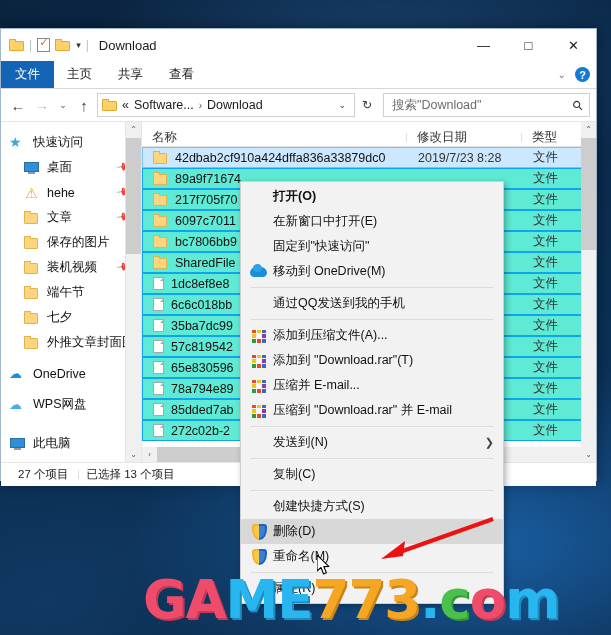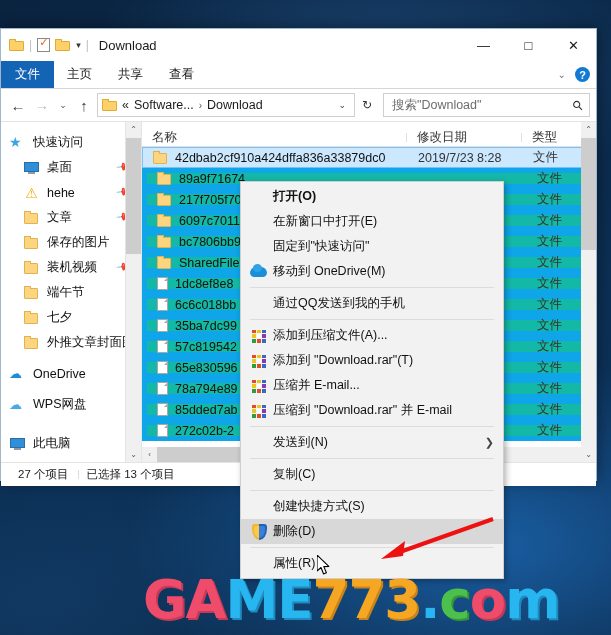--- a/index.html
+++ b/index.html
@@ -85,21 +85,21 @@
   .filepane{flex:1;position:relative;overflow:hidden;background:#fff;border-left:1px solid #e4e4e4;}
   .colhead{height:24px;display:flex;align-items:flex-end;border-bottom:1px solid #e0e0e0;background:#fff;
            font-size:12.5px;color:#333;}
   .col{padding-left:10px;box-sizing:border-box;position:relative;}
   .col:after{content:"";position:absolute;right:0;top:4px;bottom:4px;width:1px;background:#e0e0e0;}
   .col-name{width:265px;}
   .col-date{width:115px;}
   .col-type{width:60px;}
   .rows{position:relative;}
   .row{height:21px;display:flex;align-items:center;font-size:12.5px;color:#111;}
-  .row.sel{background:#14b8a6;border:5px solid #0ea5e9;box-sizing:border-box;}
+  .row.sel{background:#5eead4;border:1px solid #0ea5e9;box-sizing:border-box;}
   .row.sel.first{background:#cce8ff;border:1px solid #7cc0f5;}
   .cell-name{width:265px;display:flex;align-items:center;padding-left:9px;box-sizing:border-box;overflow:hidden;white-space:nowrap;}
   .cell-date{width:115px;padding-left:10px;box-sizing:border-box;color:#333;}
   .cell-type{width:60px;padding-left:10px;box-sizing:border-box;color:#333;}
   .fname{margin-left:6px;overflow:hidden;text-overflow:clip;}
   .ic-file{width:13px;height:15px;position:relative;flex:0 0 13px;}
   .ic-file:before{content:"";position:absolute;left:1px;top:1px;width:11px;height:13px;background:#fff;border:1px solid #a8a8a8;box-sizing:border-box;}
   .ic-file:after{content:"";position:absolute;right:1px;top:1px;border-width:0 0 4px 4px;border-style:solid;border-color:transparent transparent #a8a8a8 transparent;}
   .fl-vscroll{position:absolute;right:0;top:0;width:15px;height:100%;background:#f0f0f0;}
   .fl-thumb{position:absolute;left:0;right:0;top:16px;height:112px;background:#cdcdcd;}
@@ -514,20 +514,26 @@
   <div class="msep"></div>
   <div class="mi noicon">
     <span class="mi-label">创建快捷方式(S)</span>
   </div>
   <div class="mi hl">
     <span class="mi-ico">
         <i class="ic-shield"></i>
       </span>
     <span class="mi-label">删除(D)</span>
   </div>
+  <div class="mi">
+    <span class="mi-ico">
+        <i class="ic-shield"></i>
+      </span>
+    <span class="mi-label">重命名(M)</span>
+  </div>
   <div class="msep"></div>
   <div class="mi noicon">
     <span class="mi-label">属性(R)</span>
   </div>
 </div>
 
 <svg id="arrow" viewBox="0 0 120 50">
   <line x1="118" y1="4" x2="22" y2="38" stroke="#ee1111" stroke-width="4"></line>
   <polygon points="6,44 30,26 28,41" fill="#ee1111"></polygon>
 </svg>

